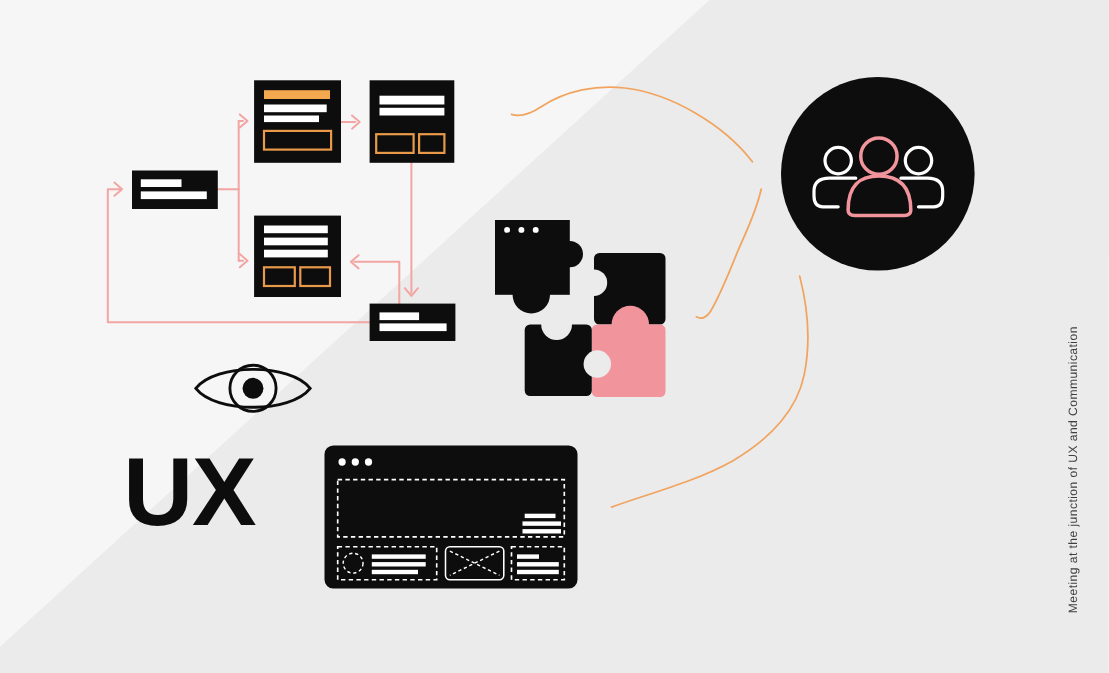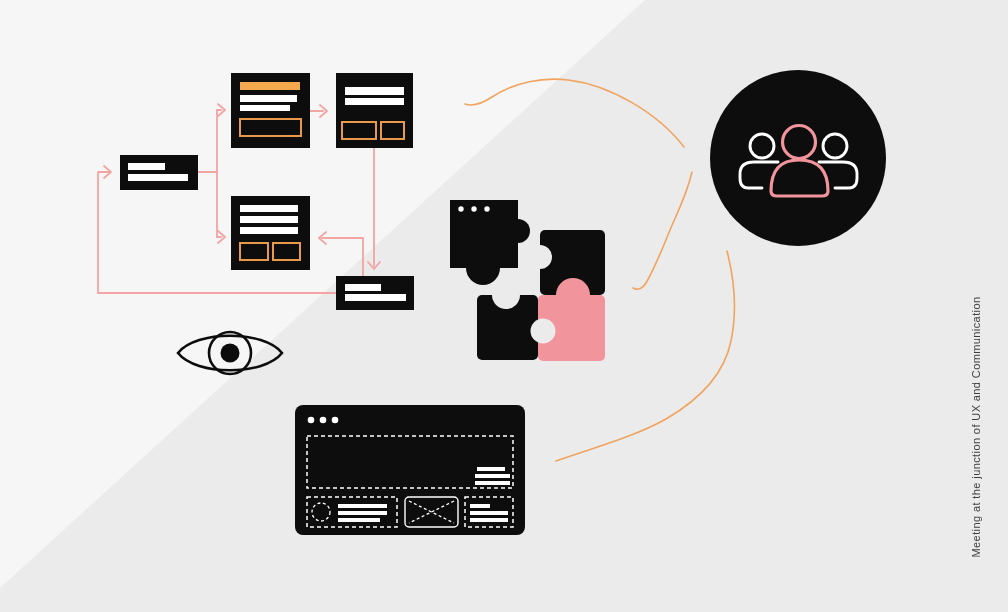--- a/index.html
+++ b/index.html
@@ -207,15 +207,16 @@
       </g>
     </g>
 
     <g>
       <path class="curve" d="M465,104 C474,107 483,103 492,97 C515,82 543,77 568,80 C610,85 658,113 684,147"></path>
       <path class="curve" d="M692,172 C687,194 678,211 670,230 C662,250 653,271 646,283 C643,288 638,291 633,288"></path>
       <path class="curve" d="M727,251 C735,282 737,312 731,341 C725,371 702,398 666,419 C632,438 589,449 556,461"></path>
     </g>
   </svg>
 
+  <div class="ux-label">UX</div>
 
   <div class="caption-vertical">Meeting at the junction of UX and Communication</div>
 </div>
 
 </body></html>

